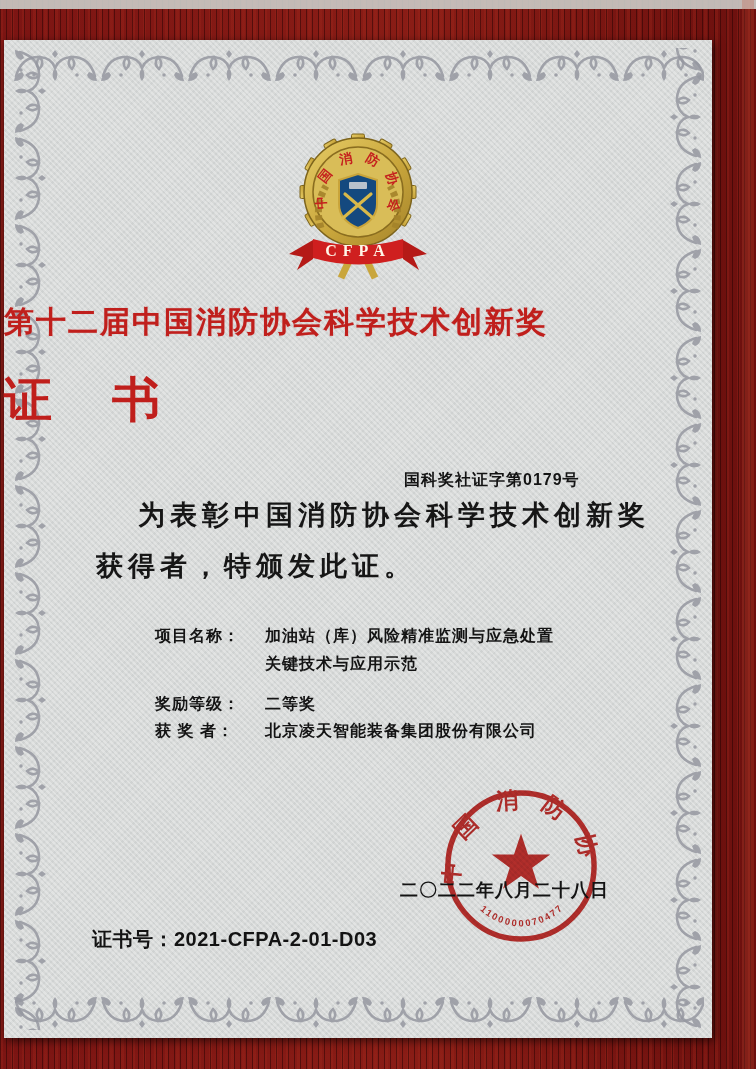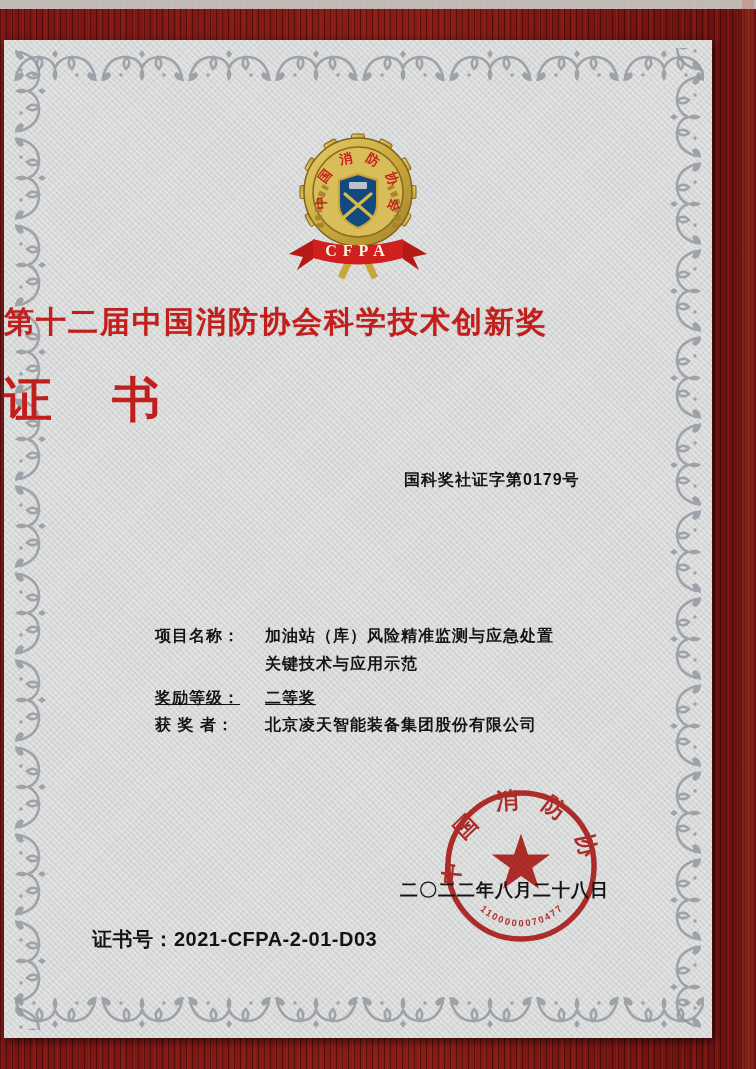--- a/index.html
+++ b/index.html
@@ -43,21 +43,21 @@
   }
   .praise .l1{text-indent:42px;}
   .fields{
     position:absolute;left:151px;top:582px;width:480px;
     font-family:"Liberation Sans",sans-serif;font-size:16px;font-weight:700;color:#141414;
   }
   .frow{display:flex;line-height:27px;}
   .flabel{width:110px;flex:0 0 110px;letter-spacing:1px;}
   .fval{letter-spacing:1px;}
   .cont-line{margin-left:110px;line-height:27px;margin-top:1px;letter-spacing:1px;}
-  .frow.r2{margin-top:7px;text-decoration:underline;}
+  .frow.r2{margin-top:13px;}
   .frow.r3{}
   .seal{position:absolute;left:437px;top:746px;width:160px;height:160px;mix-blend-mode:multiply;opacity:.92;}
   .date-line{
     position:absolute;left:396px;top:838px;z-index:5;
     font-size:18px;font-weight:700;color:#131313;letter-spacing:1px;white-space:nowrap;
   }
   .cert-no{
     position:absolute;left:88px;top:886px;font-family:Liberation Sans, sans-serif;
     font-size:20px;font-weight:700;color:#131313;letter-spacing:.5px;
   }
@@ -148,20 +148,24 @@
         <path d="M 82,133 L 90,150" stroke="#c9a63c" stroke-width="7"></path>
         <path d="M 28,111 Q 73,124 118,111 L 118,130 Q 73,143 28,130 Z" fill="#cf1f1f"></path>
         <text x="73" y="128" text-anchor="middle" font-size="16" font-weight="bold" letter-spacing="6" fill="#fff6e8" font-family="Liberation Serif,serif">CFPA</text>
       </g>
     </svg>
 
     <div class="award-title">第十二届中国消防协会科学技术创新奖</div>
     <div class="cert-title">证　书</div>
     <div class="issue-no">国科奖社证字第0179号</div>
 
+    <div class="praise">
+      <div class="l1">为表彰中国消防协会科学技术创新奖</div>
+      <div class="l2">获得者，特颁发此证。</div>
+    </div>
 
     <div class="fields">
       <div class="frow">
         <div class="flabel">项目名称：</div>
         <div class="fval">加油站（库）风险精准监测与应急处置</div>
       </div>
       <div class="cont-line">关键技术与应用示范</div>
       <div class="frow r2">
         <div class="flabel">奖励等级：</div>
         <div class="fval">二等奖</div>

